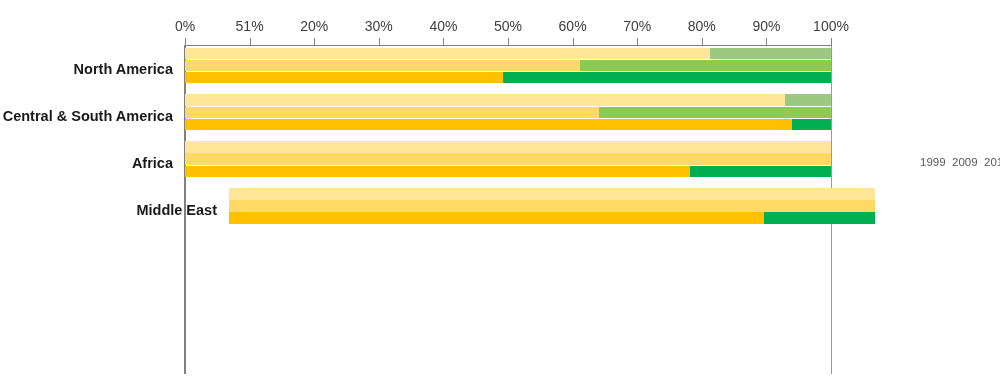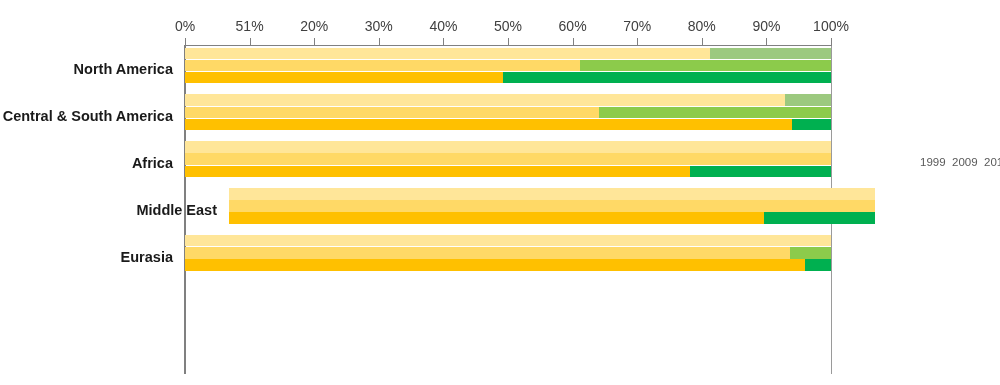--- a/index.html
+++ b/index.html
@@ -228,34 +228,20 @@
           <div class="seg seg-foss" style="width: 100%; background: rgb(255, 230, 153);"></div>
         </div>
         <div class="bar" style="height: 11.6px; top: 13.7px; position: absolute;">
           <div class="seg seg-foss" style="width: 100%; background: rgb(255, 217, 102);"></div>
         </div>
         <div class="bar" style="height: 11.6px; top: 25.9px; position: absolute;">
           <div class="seg seg-foss" style="width: 82.8%; background: rgb(255, 192, 0);"></div>
           <div class="seg seg-ren" style="width: 17.2%; background: rgb(0, 176, 80);"></div>
         </div>
       </div>
-      <div class="group" style="height: 46.8571px;">
-        <div class="cat-label">Eurasia</div>
-        <div class="bar" style="height: 11.6px; top: 1.5px; position: absolute;">
-          <div class="seg seg-foss" style="width: 100%; background: rgb(255, 230, 153);"></div>
-        </div>
-        <div class="bar" style="height: 11.6px; top: 13.7px; position: absolute;">
-          <div class="seg seg-foss" style="width: 93.7%; background: rgb(255, 217, 102);"></div>
-          <div class="seg seg-ren" style="width: 6.3%; background: rgb(140, 203, 75);"></div>
-        </div>
-        <div class="bar" style="height: 11.6px; top: 25.9px; position: absolute;">
-          <div class="seg seg-foss" style="width: 96%; background: rgb(255, 192, 0);"></div>
-          <div class="seg seg-ren" style="width: 4%; background: rgb(0, 176, 80);"></div>
-        </div>
-      </div>
     </div>
 
   <div class="legend">
     <div class="legend-years" id="legend-years">
         <div class="legend-year" style="left: 0px;">1999</div>
         <div class="legend-year" style="left: 32px;">2009</div>
         <div class="legend-year" style="left: 64px;">2019</div>
       </div>
     <div id="legend-rows">
       </div>

